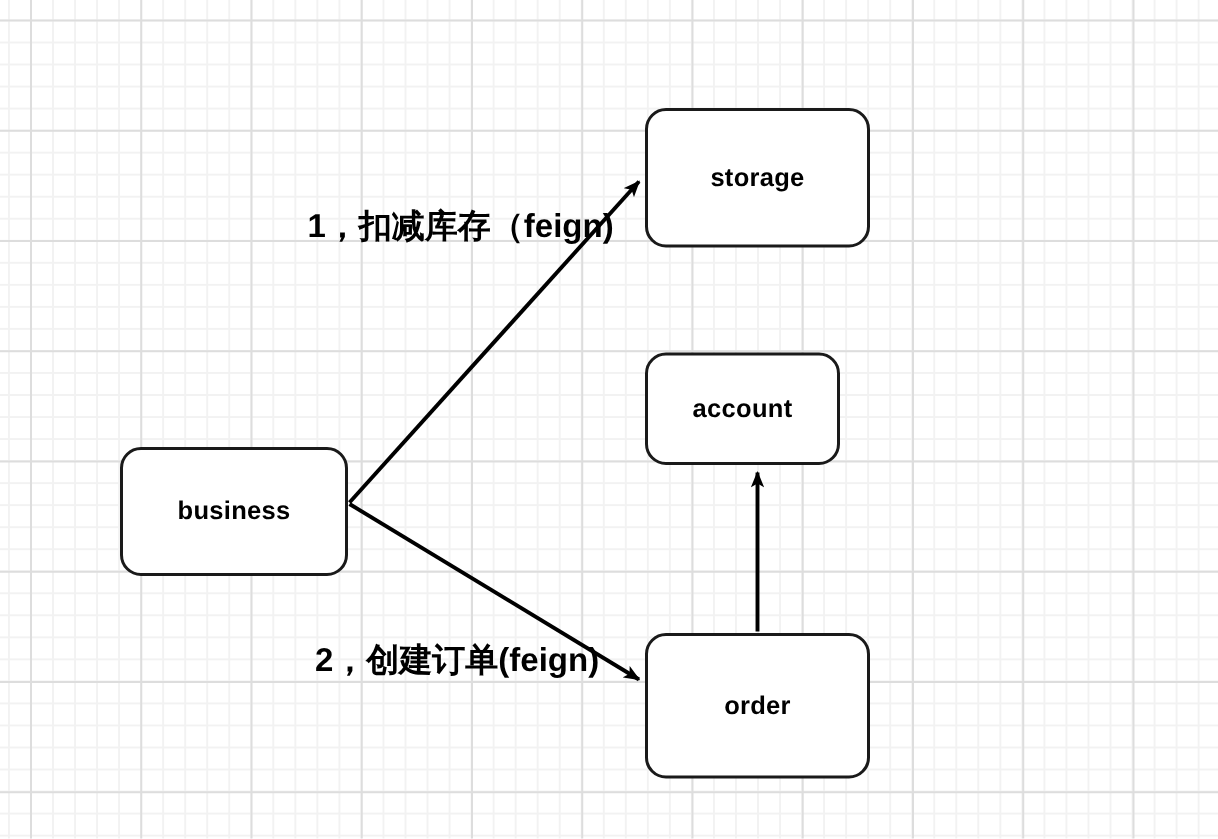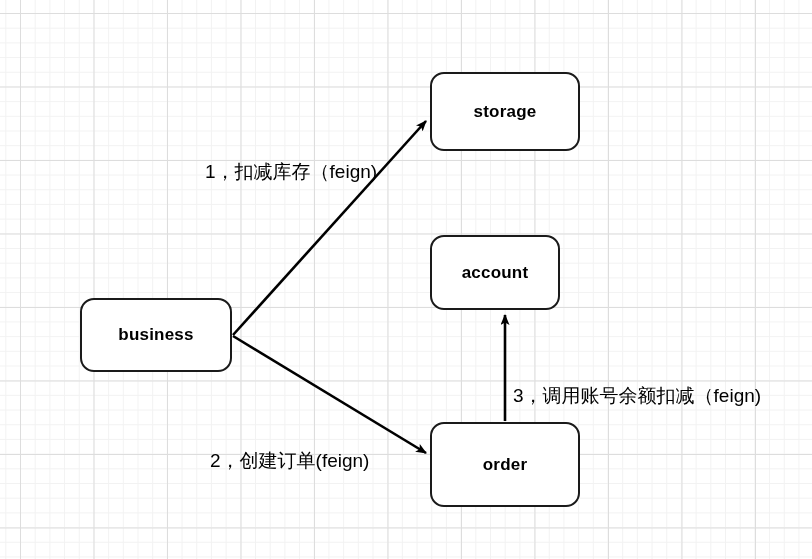--- a/index.html
+++ b/index.html
@@ -55,26 +55,25 @@
   }
   .node-label {
     font-size: 17px;
     font-weight: bold;
     color: #000000;
     letter-spacing: 0.2px;
     white-space: nowrap;
   }
   .edge-label {
     position: absolute;
-    font-size: 19px;
-    font-weight: normal;
+    font-size: 22px;
+    font-weight: bold;
     color: #000000;
     white-space: nowrap;
     letter-spacing: 0px;
-    margin-top: 23px;
   }
 </style>
 </head>
 <body>
 
 <div id="canvas">
 
   <svg id="edges" viewBox="0 0 812 559" xmlns="http://www.w3.org/2000/svg">
     <defs>
       <marker id="arrowhead" markerWidth="11" markerHeight="9" refX="10" refY="4.5" orient="auto" markerUnits="userSpaceOnUse">
@@ -82,35 +81,34 @@
       </marker>
     </defs>
 
     <line x1="233" y1="335" x2="426" y2="121" stroke="#000000" stroke-width="2.6" marker-end="url(#arrowhead)"></line>
 
     <line x1="233" y1="336" x2="426" y2="453" stroke="#000000" stroke-width="2.6" marker-end="url(#arrowhead)"></line>
 
     <line x1="505" y1="421" x2="505" y2="315" stroke="#000000" stroke-width="2.6" marker-end="url(#arrowhead)"></line>
   </svg>
 
-  <div class="node" style="left:80px; top:298px; width:152px; height:74px;">
+  <div class="node" style="left:80px; top:298px; width:152px; height:86px;">
     <span class="node-label">business</span>
   </div>
 
-  <div class="node" style="left:430px; top:72px; width:150px; height:79px;">
+  <div class="node" style="left:430px; top:72px; width:150px; height:93px;">
     <span class="node-label">storage</span>
   </div>
 
   <div class="node" style="left:430px; top:235px; width:130px; height:75px;">
     <span class="node-label">account</span>
   </div>
 
-  <div class="node" style="left:430px; top:422px; width:150px; height:85px;">
+  <div class="node" style="left:430px; top:422px; width:150px; height:97px;">
     <span class="node-label">order</span>
   </div>
 
   <div class="edge-label" style="left:205px; top:136px;">1，扣减库存（feign)</div>
 
   <div class="edge-label" style="left:210px; top:425px;text-align:center;">2，创建订单(feign)</div>
 
-  <div class="edge-label" style="left:513px; top:360px;">3，调用账号余额扣减（feign)</div>
 
 </div>
 
 </body></html>

